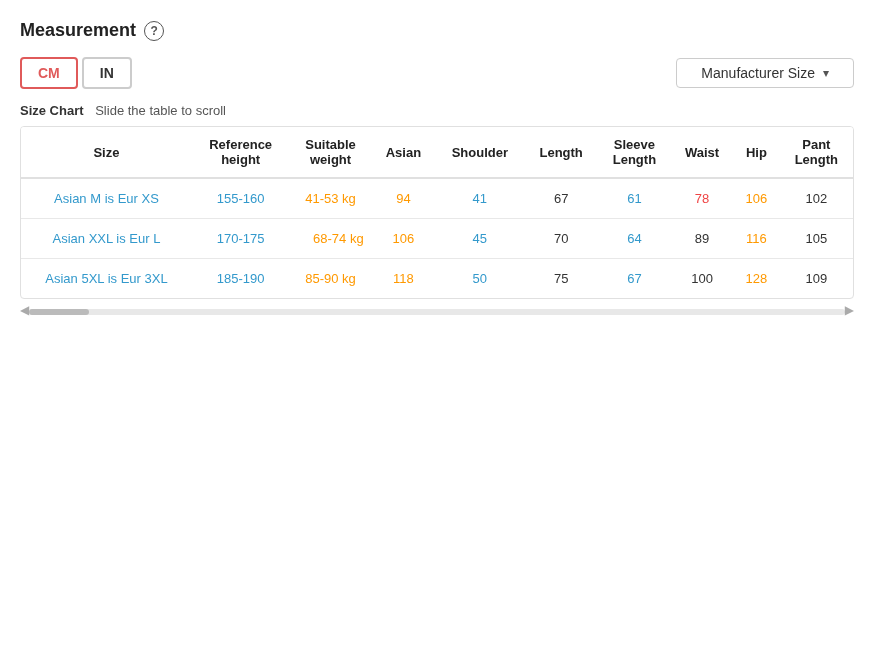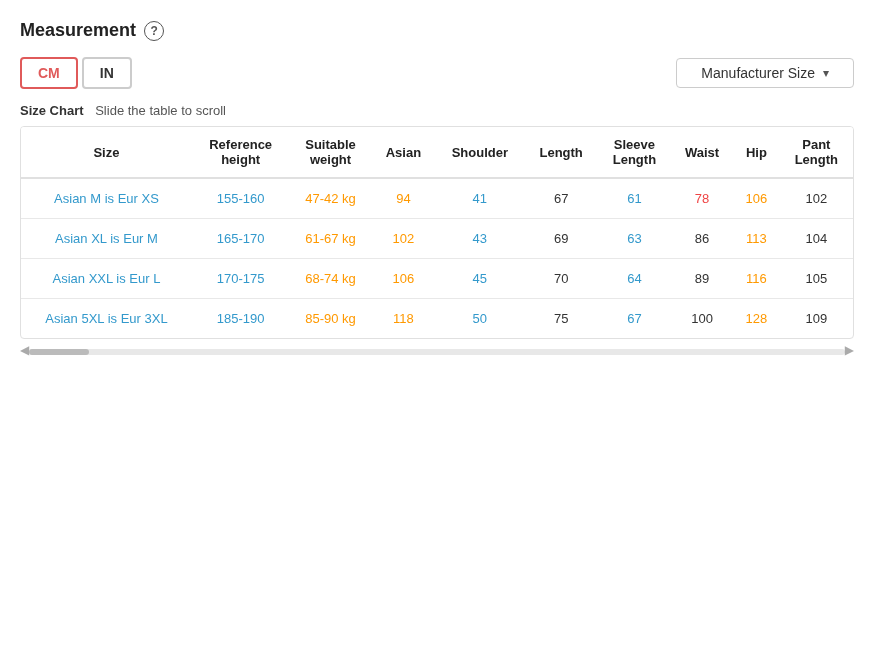--- a/index.html
+++ b/index.html
@@ -180,45 +180,33 @@
         <th>Sleeve<br>Length</th>
         <th>Waist</th>
         <th>Hip</th>
         <th>Pant<br>Length</th>
       </tr>
     </thead>
     <tbody id="table-body">
     <tr>
           <td style="color: rgb(51, 153, 204);">Asian M is Eur XS</td>
           <td style="color: rgb(51, 153, 204);">155-160</td>
-          <td style="color: rgb(255, 153, 0);">47-42 kg</td>
+          <td style="color: rgb(255, 153, 0);">41-53 kg</td>
           <td style="color: rgb(255, 153, 0);">94</td>
           <td style="color: rgb(51, 153, 204);">41</td>
           <td style="color: rgb(51, 51, 51);">67</td>
           <td style="color: rgb(51, 153, 204);">61</td>
           <td style="color: #ef4444;">78</td>
           <td style="color: rgb(255, 153, 0);">106</td>
           <td style="color: rgb(51, 51, 51);">102</td>
         </tr>
         <tr>
-          <td style="color: rgb(51, 153, 204);">Asian XL is Eur M</td>
-          <td style="color: rgb(51, 153, 204);">165-170</td>
-          <td style="color: rgb(255, 153, 0);">61-67 kg</td>
-          <td style="color: rgb(255, 153, 0);">102</td>
-          <td style="color: rgb(51, 153, 204);">43</td>
-          <td style="color: rgb(51, 51, 51);">69</td>
-          <td style="color: rgb(51, 153, 204);">63</td>
-          <td style="color: rgb(51, 51, 51);">86</td>
-          <td style="color: rgb(255, 153, 0);">113</td>
-          <td style="color: rgb(51, 51, 51);">104</td>
-        </tr>
-        <tr>
           <td style="color: rgb(51, 153, 204);">Asian XXL is Eur L</td>
           <td style="color: rgb(51, 153, 204);">170-175</td>
-          <td style="color: rgb(255, 153, 0);">68-74 kg</td>
+          <td style="color: rgb(255, 153, 0); text-align: right;">68-74 kg</td>
           <td style="color: rgb(255, 153, 0);">106</td>
           <td style="color: rgb(51, 153, 204);">45</td>
           <td style="color: rgb(51, 51, 51);">70</td>
           <td style="color: rgb(51, 153, 204);">64</td>
           <td style="color: rgb(51, 51, 51);">89</td>
           <td style="color: rgb(255, 153, 0);">116</td>
           <td style="color: rgb(51, 51, 51);">105</td>
         </tr>
         <tr>
           <td style="color: rgb(51, 153, 204);">Asian 5XL is Eur 3XL</td>

